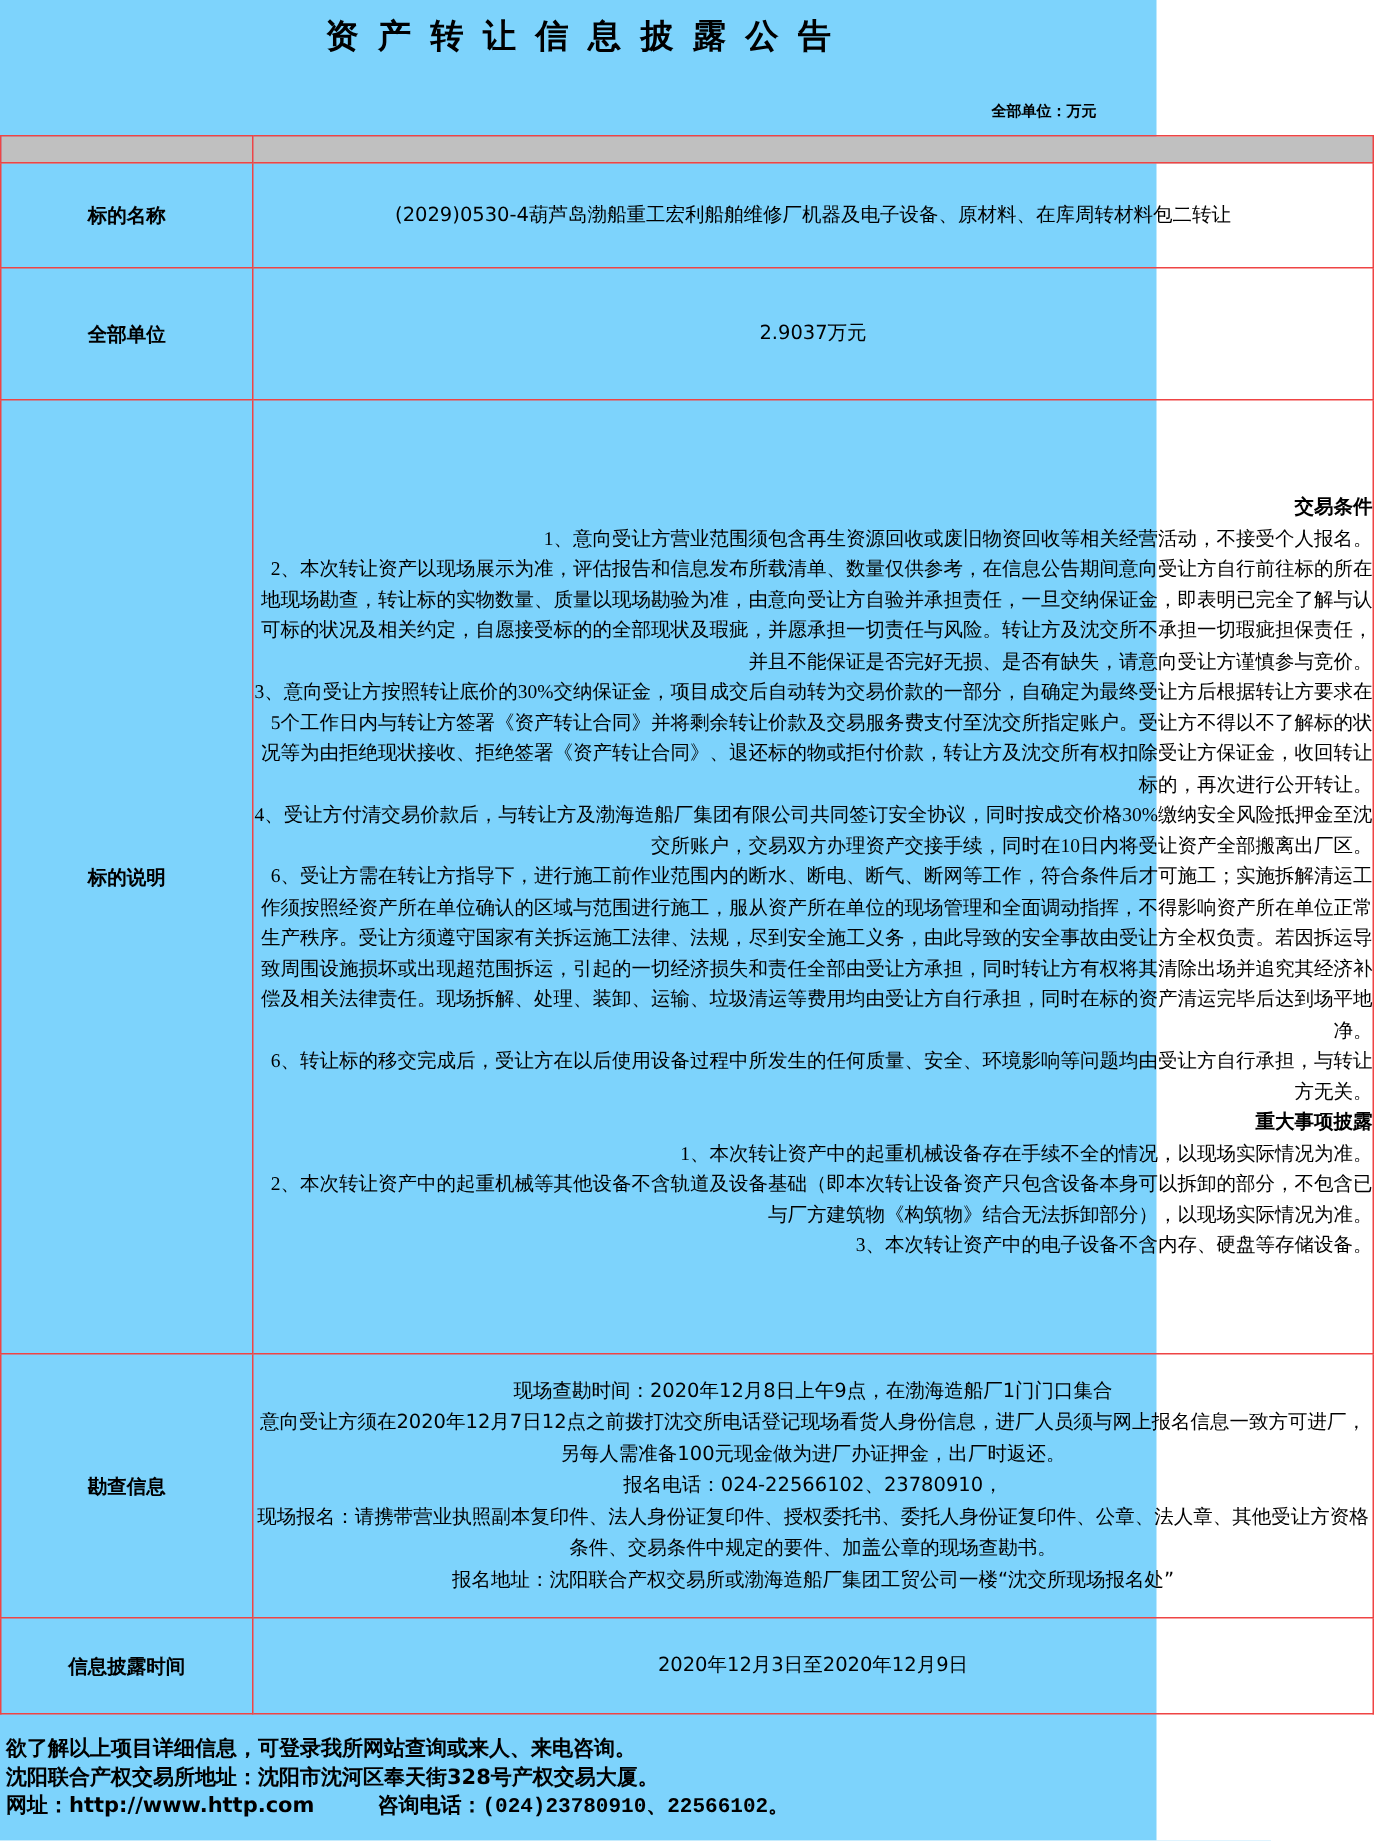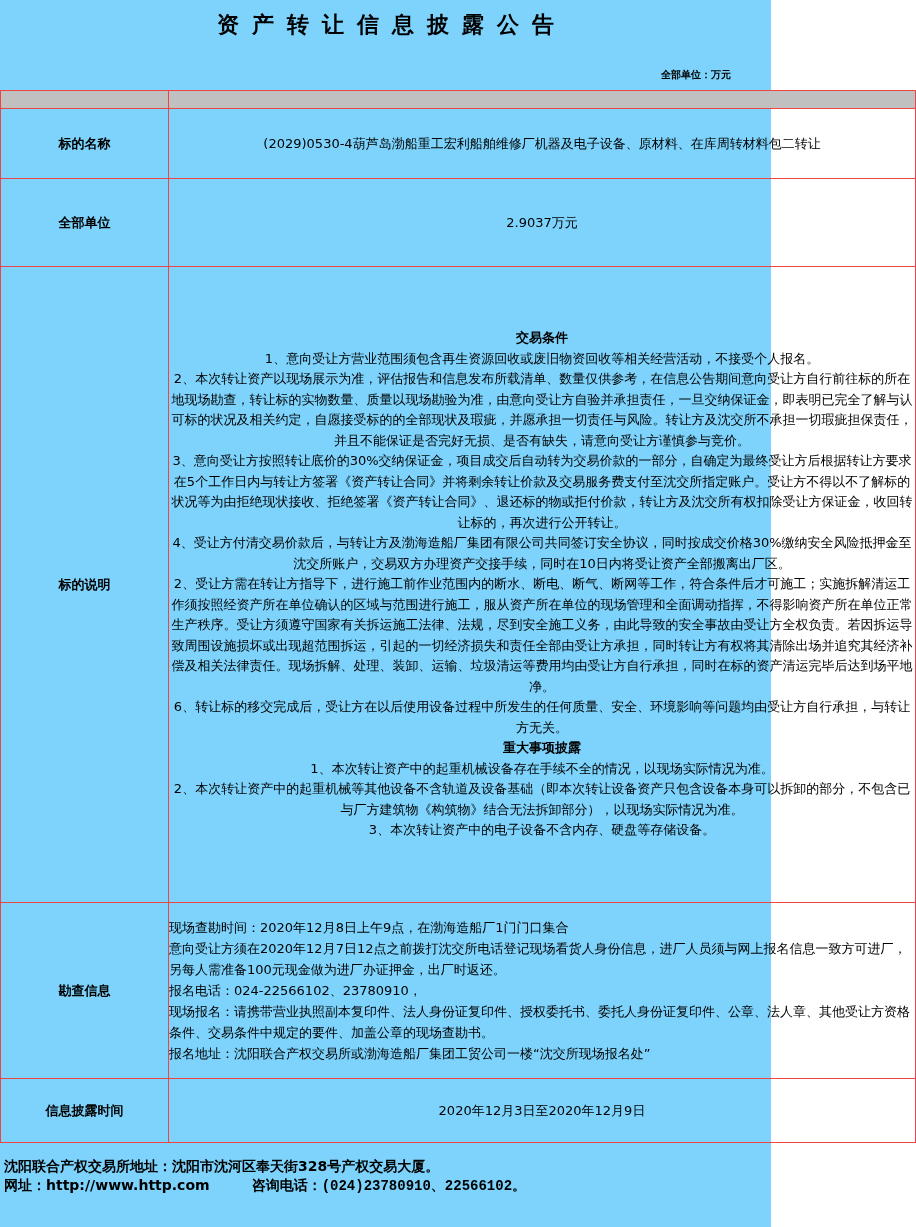--- a/index.html
+++ b/index.html
@@ -55,28 +55,29 @@
     font-weight: bold;
     font-size: 17px;
   }
   td.value-cell-center {
     text-align: center;
     padding: 4px 10px;
     line-height: 24px;
   }
   td.desc-cell {
     vertical-align: top;
-    text-align: center;
+    text-align: right;
     padding: 3px 6px;
     font-size: 16.5px;
     line-height: 20.5px;
+    font-family: Liberation Serif, serif;
   }
   td.survey-cell {
     vertical-align: middle;
-    text-align: left;
+    text-align: center;
     padding: 3px 6px;
     font-size: 16.5px;
     line-height: 21px;
   }
   .desc-cell p, .survey-cell p {
     margin: 0;
   }
   .section-heading {
     font-weight: bold;
   }
@@ -121,21 +122,21 @@
     </tr>
 
     <tr class="row-description">
       <td class="label-cell">标的说明</td>
       <td class="desc-cell">
         <p class="section-heading">交易条件</p>
         <p>1、意向受让方营业范围须包含再生资源回收或废旧物资回收等相关经营活动，不接受个人报名。</p>
         <p>2、本次转让资产以现场展示为准，评估报告和信息发布所载清单、数量仅供参考，在信息公告期间意向受让方自行前往标的所在地现场勘查，转让标的实物数量、质量以现场勘验为准，由意向受让方自验并承担责任，一旦交纳保证金，即表明已完全了解与认可标的状况及相关约定，自愿接受标的的全部现状及瑕疵，并愿承担一切责任与风险。转让方及沈交所不承担一切瑕疵担保责任，并且不能保证是否完好无损、是否有缺失，请意向受让方谨慎参与竞价。</p>
         <p>3、意向受让方按照转让底价的30%交纳保证金，项目成交后自动转为交易价款的一部分，自确定为最终受让方后根据转让方要求在5个工作日内与转让方签署《资产转让合同》并将剩余转让价款及交易服务费支付至沈交所指定账户。受让方不得以不了解标的状况等为由拒绝现状接收、拒绝签署《资产转让合同》、退还标的物或拒付价款，转让方及沈交所有权扣除受让方保证金，收回转让标的，再次进行公开转让。</p>
         <p>4、受让方付清交易价款后，与转让方及渤海造船厂集团有限公司共同签订安全协议，同时按成交价格30%缴纳安全风险抵押金至沈交所账户，交易双方办理资产交接手续，同时在10日内将受让资产全部搬离出厂区。</p>
-        <p>2、受让方需在转让方指导下，进行施工前作业范围内的断水、断电、断气、断网等工作，符合条件后才可施工；实施拆解清运工作须按照经资产所在单位确认的区域与范围进行施工，服从资产所在单位的现场管理和全面调动指挥，不得影响资产所在单位正常生产秩序。受让方须遵守国家有关拆运施工法律、法规，尽到安全施工义务，由此导致的安全事故由受让方全权负责。若因拆运导致周围设施损坏或出现超范围拆运，引起的一切经济损失和责任全部由受让方承担，同时转让方有权将其清除出场并追究其经济补偿及相关法律责任。现场拆解、处理、装卸、运输、垃圾清运等费用均由受让方自行承担，同时在标的资产清运完毕后达到场平地净。</p>
+        <p>6、受让方需在转让方指导下，进行施工前作业范围内的断水、断电、断气、断网等工作，符合条件后才可施工；实施拆解清运工作须按照经资产所在单位确认的区域与范围进行施工，服从资产所在单位的现场管理和全面调动指挥，不得影响资产所在单位正常生产秩序。受让方须遵守国家有关拆运施工法律、法规，尽到安全施工义务，由此导致的安全事故由受让方全权负责。若因拆运导致周围设施损坏或出现超范围拆运，引起的一切经济损失和责任全部由受让方承担，同时转让方有权将其清除出场并追究其经济补偿及相关法律责任。现场拆解、处理、装卸、运输、垃圾清运等费用均由受让方自行承担，同时在标的资产清运完毕后达到场平地净。</p>
         <p>6、转让标的移交完成后，受让方在以后使用设备过程中所发生的任何质量、安全、环境影响等问题均由受让方自行承担，与转让方无关。</p>
         <p class="section-heading">重大事项披露</p>
         <p>1、本次转让资产中的起重机械设备存在手续不全的情况，以现场实际情况为准。</p>
         <p>2、本次转让资产中的起重机械等其他设备不含轨道及设备基础（即本次转让设备资产只包含设备本身可以拆卸的部分，不包含已与厂方建筑物《构筑物》结合无法拆卸部分），以现场实际情况为准。</p>
         <p>3、本次转让资产中的电子设备不含内存、硬盘等存储设备。</p>
       </td>
     </tr>
 
     <tr class="row-survey">
       <td class="label-cell">勘查信息</td>
@@ -149,17 +150,18 @@
     </tr>
 
     <tr class="row-period">
       <td class="label-cell">信息披露时间</td>
       <td class="value-cell-center">2020年12月3日至2020年12月9日</td>
     </tr>
   </tbody>
     </table>
 
   <div class="footer">
+    <p>欲了解以上项目详细信息，可登录我所网站查询或来人、来电咨询。</p>
     <p>沈阳联合产权交易所地址：沈阳市沈河区奉天街328号产权交易大厦。</p>
     <p><span>网址：http://www.http.com</span><span class="phone-part">咨询电话：(024)23780910、22566102。</span></p>
   </div>
 
 </div>
 
 </body></html>

